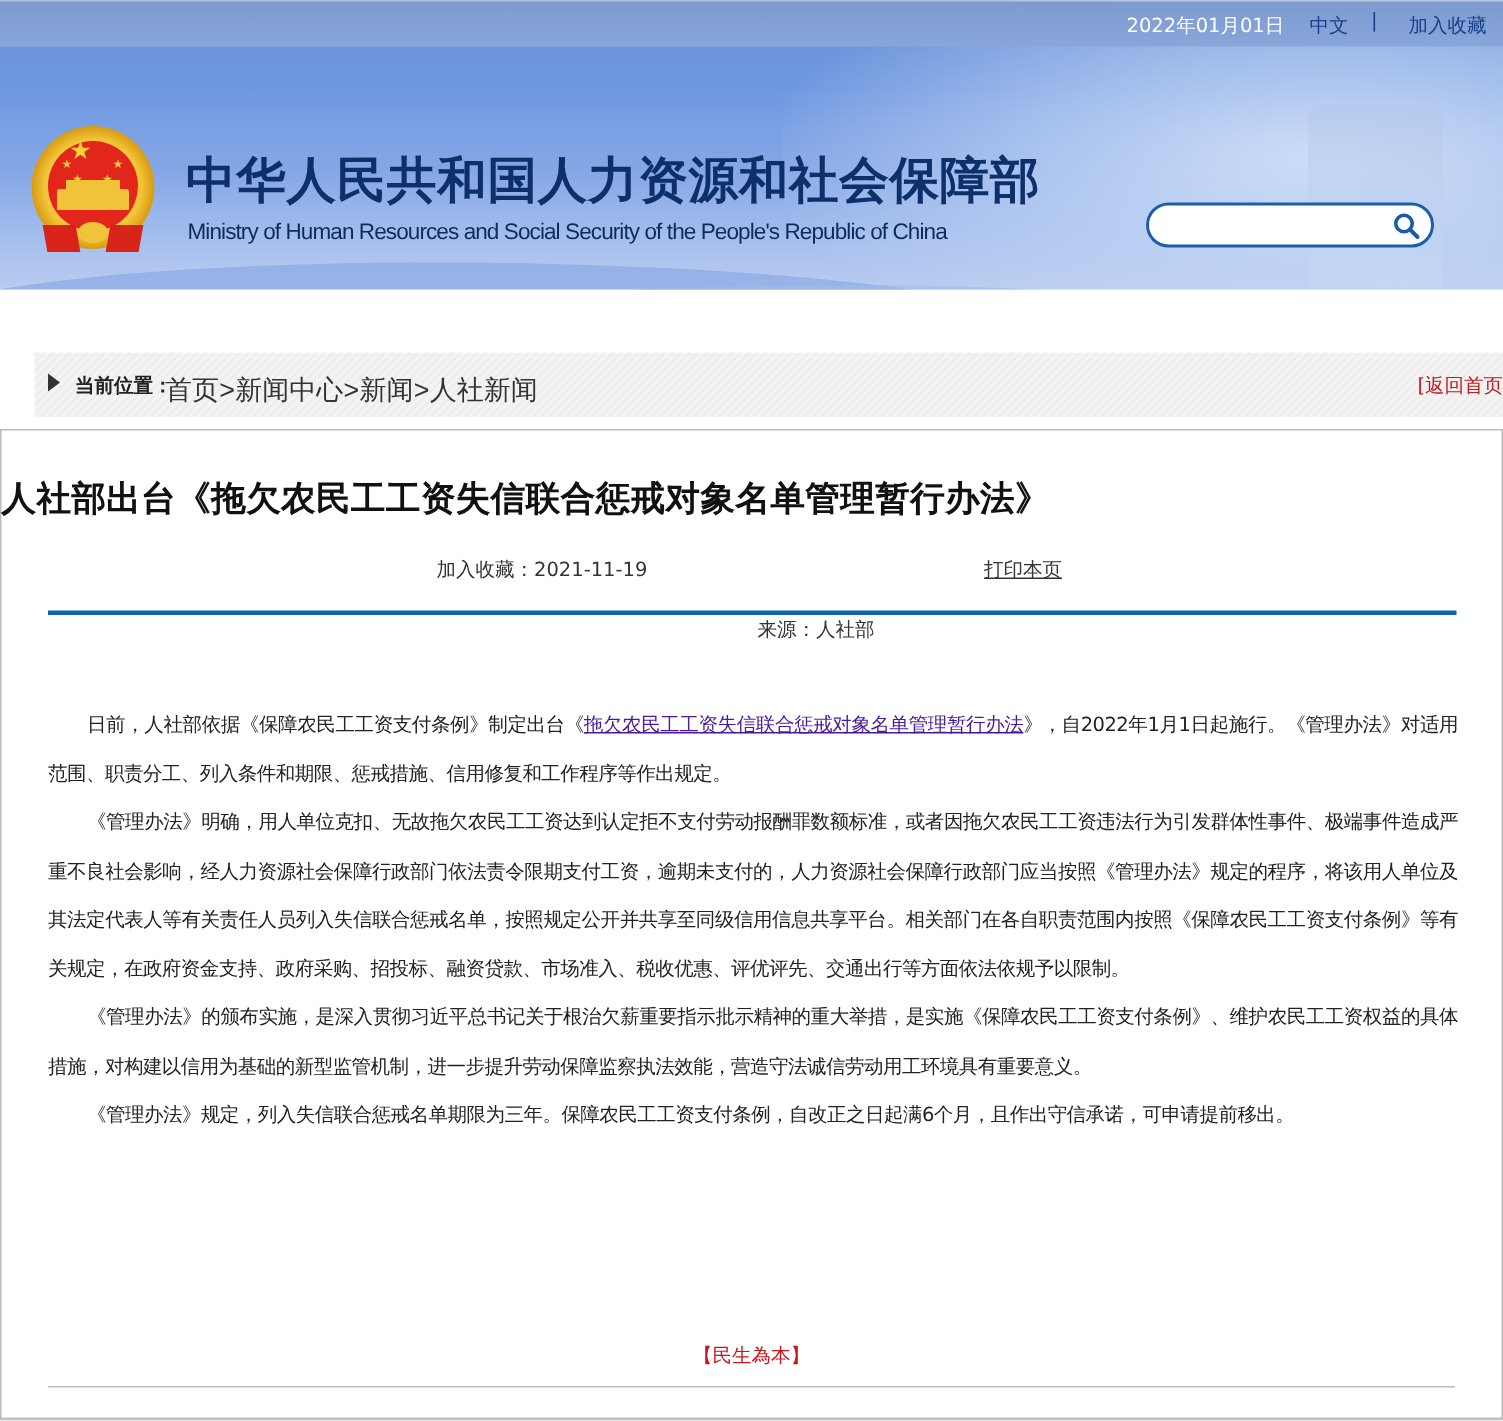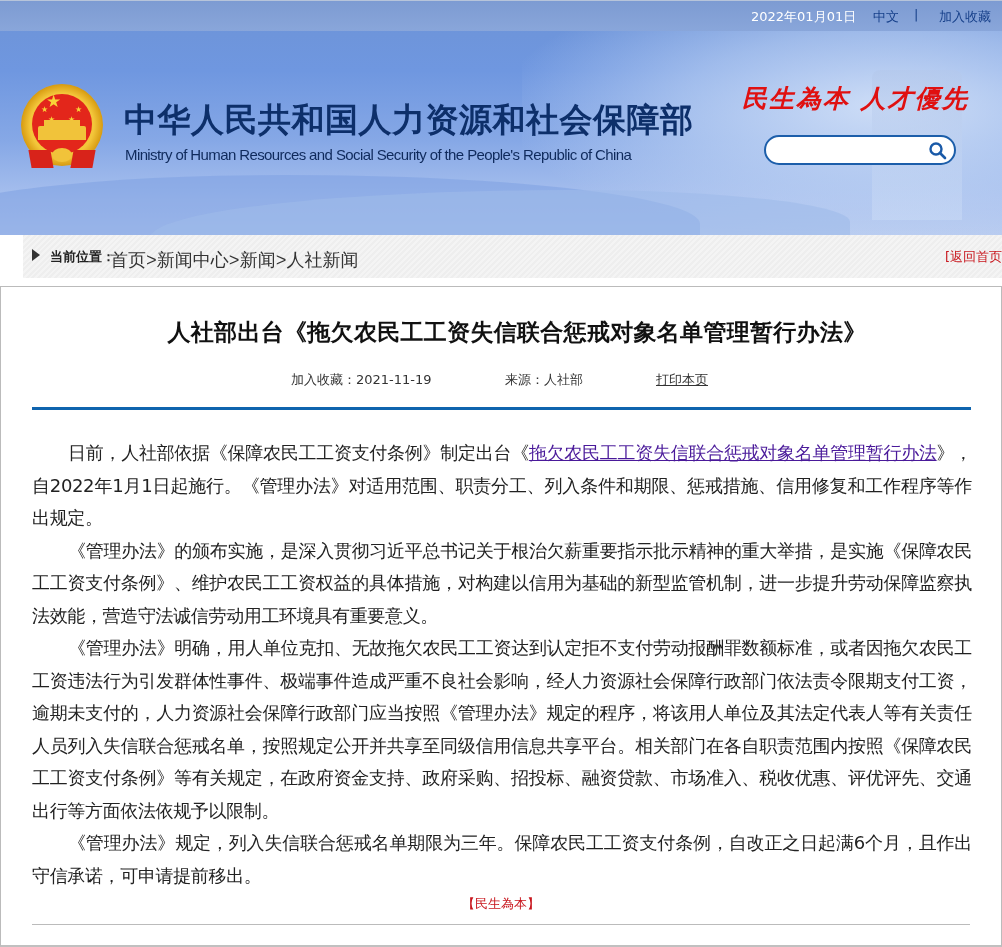--- a/index.html
+++ b/index.html
@@ -1,21 +1,21 @@
 <!DOCTYPE html>
 <html><head>
 <meta charset="utf-8">
 <style>
   * { box-sizing: border-box; margin: 0; padding: 0; }
   html, body { width: 1002px; height: 947px; overflow: hidden; background: #ffffff; }
   body { font-family: "DejaVu Sans", "Liberation Sans", sans-serif; color: #222; position: relative; }
 
   
   .banner {
-    position: absolute; left: 0; top: 0; width: 1002px; height: 235px;
+    position: absolute; left: 0; top: 0; width: 1002px; height: 193px;
     background: linear-gradient(180deg, #6d93d6 0%, #6f97e0 30%, #86a8e6 60%, #a8c0ee 85%, #b9ccf0 100%);
     overflow: hidden;
   }
   .banner .glow {
     position: absolute; right: -40px; top: 0; width: 520px; height: 235px;
     background: radial-gradient(ellipse at 70% 45%, rgba(220,232,250,0.85) 0%, rgba(200,218,246,0.55) 40%, rgba(160,190,235,0) 75%);
   }
   .banner .mountain1 {
     position: absolute; left: -60px; top: 175px; width: 760px; height: 90px;
     background: #7ea1e2; border-radius: 50% 60% 0 0; opacity: 0.55;
@@ -100,33 +100,33 @@
   .crumb-path { position: absolute; left: 87px; top: 13px; font-size: 18px; color: #333; white-space: nowrap; font-family: Liberation Mono, monospace; }
   .crumb-path a { color: #333; text-decoration: none; cursor: pointer; }
   .back-home { position: absolute; left: 922px; top: 13px; font-size: 13px; color: #c8161d; cursor: pointer; text-decoration: none; }
 
   
   .content-box {
     position: absolute; left: 0; top: 286px; width: 1002px; height: 661px;
     border: 1px solid #bbbbbb; border-bottom: 2px solid #c0c0c0; background: #fff;
   }
   .article-title {
-    position: absolute; left: 0; top: 30px; width: 1000px; text-align: center;
-    font-size: 23px; font-weight: bold; color: #111; white-space: nowrap; letter-spacing: 0.3px; padding-left: 32px;
+    position: absolute; left: 0; top: 30px; width: 1000px; 
+    font-size: 23px; font-weight: bold; color: #111; white-space: nowrap; letter-spacing: 0.3px;
   }
   .meta { position: absolute; top: 84px; font-size: 13px; color: #333; white-space: nowrap; }
   .meta-date { left: 290px; }
-  .meta-source { left: 504px; }
+  .meta-source { left: 504px; margin-top: 40px; }
   .meta-print { left: 655px; cursor: pointer; text-decoration: underline; }
   .title-rule {
     position: absolute; left: 31px; top: 120px; width: 939px; height: 3px; background: #0f64ae;
   }
   .article-body {
-    position: absolute; left: 31px; top: 150px; width: 940px;
-    font-size: 18px; line-height: 32.5px; color: #222;
+    position: absolute; left: 31px; top: 181px; width: 940px;
+    font-size: 13px; line-height: 32.5px; color: #222;
     font-family: "DejaVu Sans", sans-serif; letter-spacing: -0.35px;
   }
   .article-body p { text-indent: 2em; text-align: justify; }
   .article-body a { color: #4a1a9a; text-decoration: underline; cursor: pointer; }
   .close-window {
     position: absolute; left: 0; top: 608px; width: 1000px; text-align: center;
     font-size: 13px; color: #c8161d; cursor: pointer;
   }
   .bottom-rule { position: absolute; left: 31px; top: 637px; width: 938px; height: 1px; background: #bbbbbb; }
 </style>
@@ -156,21 +156,20 @@
     <span class="star-s" style="left:47px;top:32px;">★</span>
     <div class="gate2"></div>
     <div class="gate"></div>
     <div class="ribbon-l"></div>
     <div class="ribbon-r"></div>
     <div class="wheel"></div>
   </div>
 
   <div class="site-title-cn">中华人民共和国人力资源和社会保障部</div>
   <div class="site-title-en">Ministry of Human Resources and Social Security of the People's Republic of China</div>
-  <div class="slogan">民生為本 人才優先</div>
 
   <div class="search-box">
     <input class="search-input" type="text" placeholder="" style="">
     <span class="search-btn">
       <svg width="20" height="20" viewBox="0 0 20 20">
         <circle cx="8" cy="8" r="5.5" fill="none" stroke="#1a5aa8" stroke-width="2.4"></circle>
         <line x1="12" y1="12" x2="17" y2="17" stroke="#1a5aa8" stroke-width="2.6" stroke-linecap="round"></line>
       </svg>
     </span>
   </div>
@@ -193,20 +192,20 @@
   </div>
   <div class="meta meta-source">
     <span>来源：</span><span>人社部</span>
   </div>
   <a class="meta meta-print">打印本页</a>
 
   <div class="title-rule"></div>
 
   <div class="article-body">
     <p><span>日前，人社部依据《保障农民工工资支付条例》制定出台《</span><a>拖欠农民工工资失信联合惩戒对象名单管理暂行办法</a><span>》，自2022年1月1日起施行。《管理办法》对适用范围、职责分工、列入条件和期限、惩戒措施、信用修复和工作程序等作出规定。</span></p>
+    <p>《管理办法》明确，用人单位克扣、无故拖欠农民工工资达到认定拒不支付劳动报酬罪数额标准，或者因拖欠农民工工资违法行为引发群体性事件、极端事件造成严重不良社会影响，经人力资源社会保障行政部门依法责令限期支付工资，逾期未支付的，人力资源社会保障行政部门应当按照《管理办法》规定的程序，将该用人单位及其法定代表人等有关责任人员列入失信联合惩戒名单，按照规定公开并共享至同级信用信息共享平台。相关部门在各自职责范围内按照《保障农民工工资支付条例》等有关规定，在政府资金支持、政府采购、招投标、融资贷款、市场准入、税收优惠、评优评先、交通出行等方面依法依规予以限制。</p>
     <p>《管理办法》的颁布实施，是深入贯彻习近平总书记关于根治欠薪重要指示批示精神的重大举措，是实施《保障农民工工资支付条例》、维护农民工工资权益的具体措施，对构建以信用为基础的新型监管机制，进一步提升劳动保障监察执法效能，营造守法诚信劳动用工环境具有重要意义。</p>
-    <p>《管理办法》明确，用人单位克扣、无故拖欠农民工工资达到认定拒不支付劳动报酬罪数额标准，或者因拖欠农民工工资违法行为引发群体性事件、极端事件造成严重不良社会影响，经人力资源社会保障行政部门依法责令限期支付工资，逾期未支付的，人力资源社会保障行政部门应当按照《管理办法》规定的程序，将该用人单位及其法定代表人等有关责任人员列入失信联合惩戒名单，按照规定公开并共享至同级信用信息共享平台。相关部门在各自职责范围内按照《保障农民工工资支付条例》等有关规定，在政府资金支持、政府采购、招投标、融资贷款、市场准入、税收优惠、评优评先、交通出行等方面依法依规予以限制。</p>
     <p>《管理办法》规定，列入失信联合惩戒名单期限为三年。保障农民工工资支付条例，自改正之日起满6个月，且作出守信承诺，可申请提前移出。</p>
   </div>
 
   <a class="close-window">【民生為本】</a>
   <div class="bottom-rule"></div>
 </div>
 
 </body></html>

